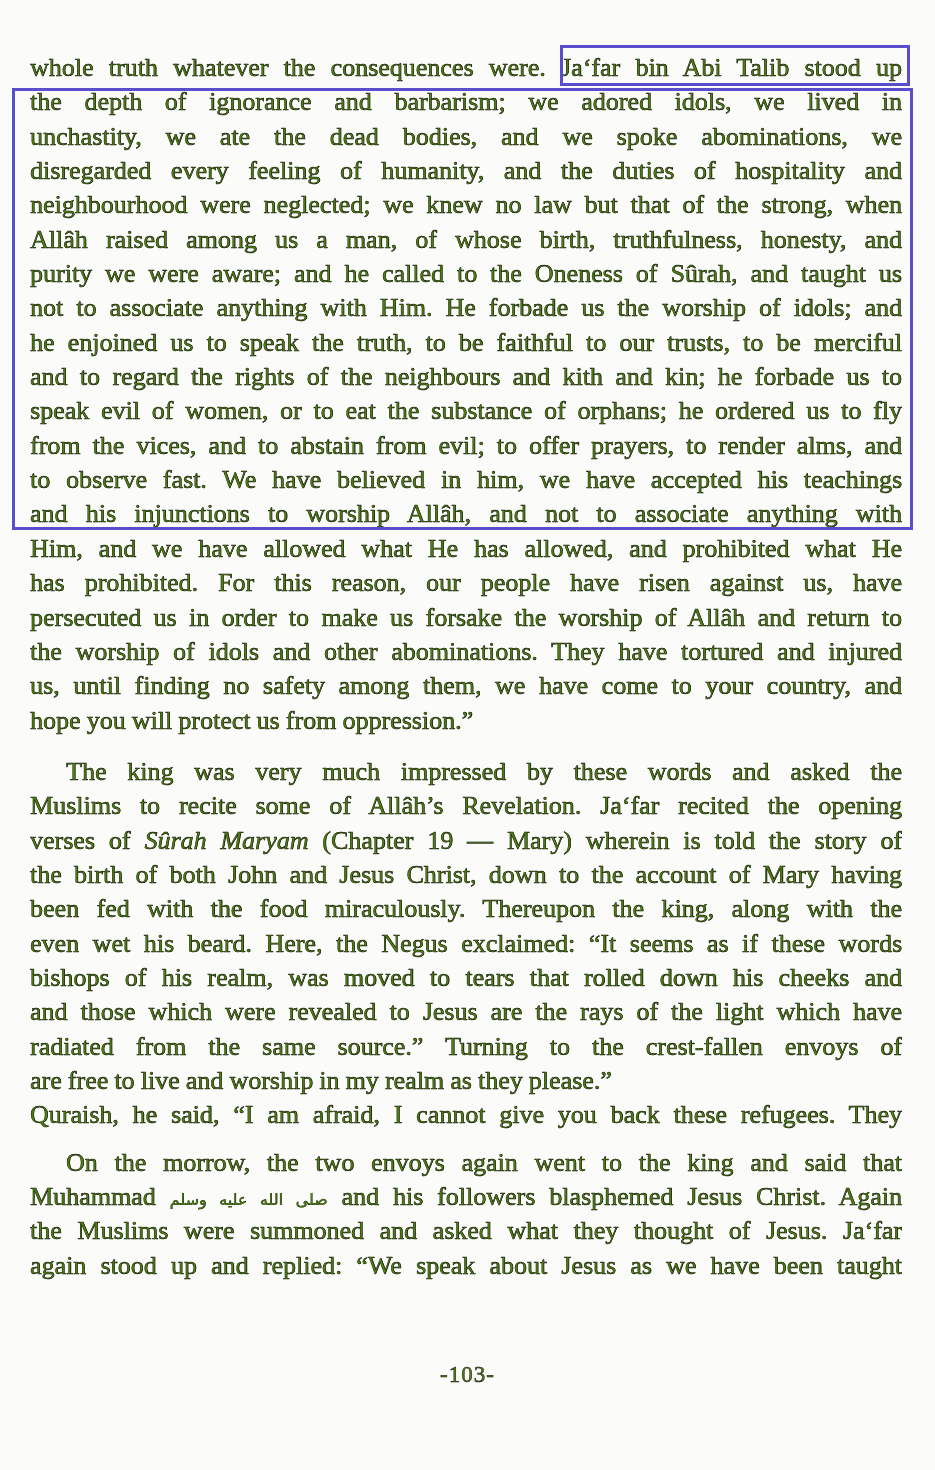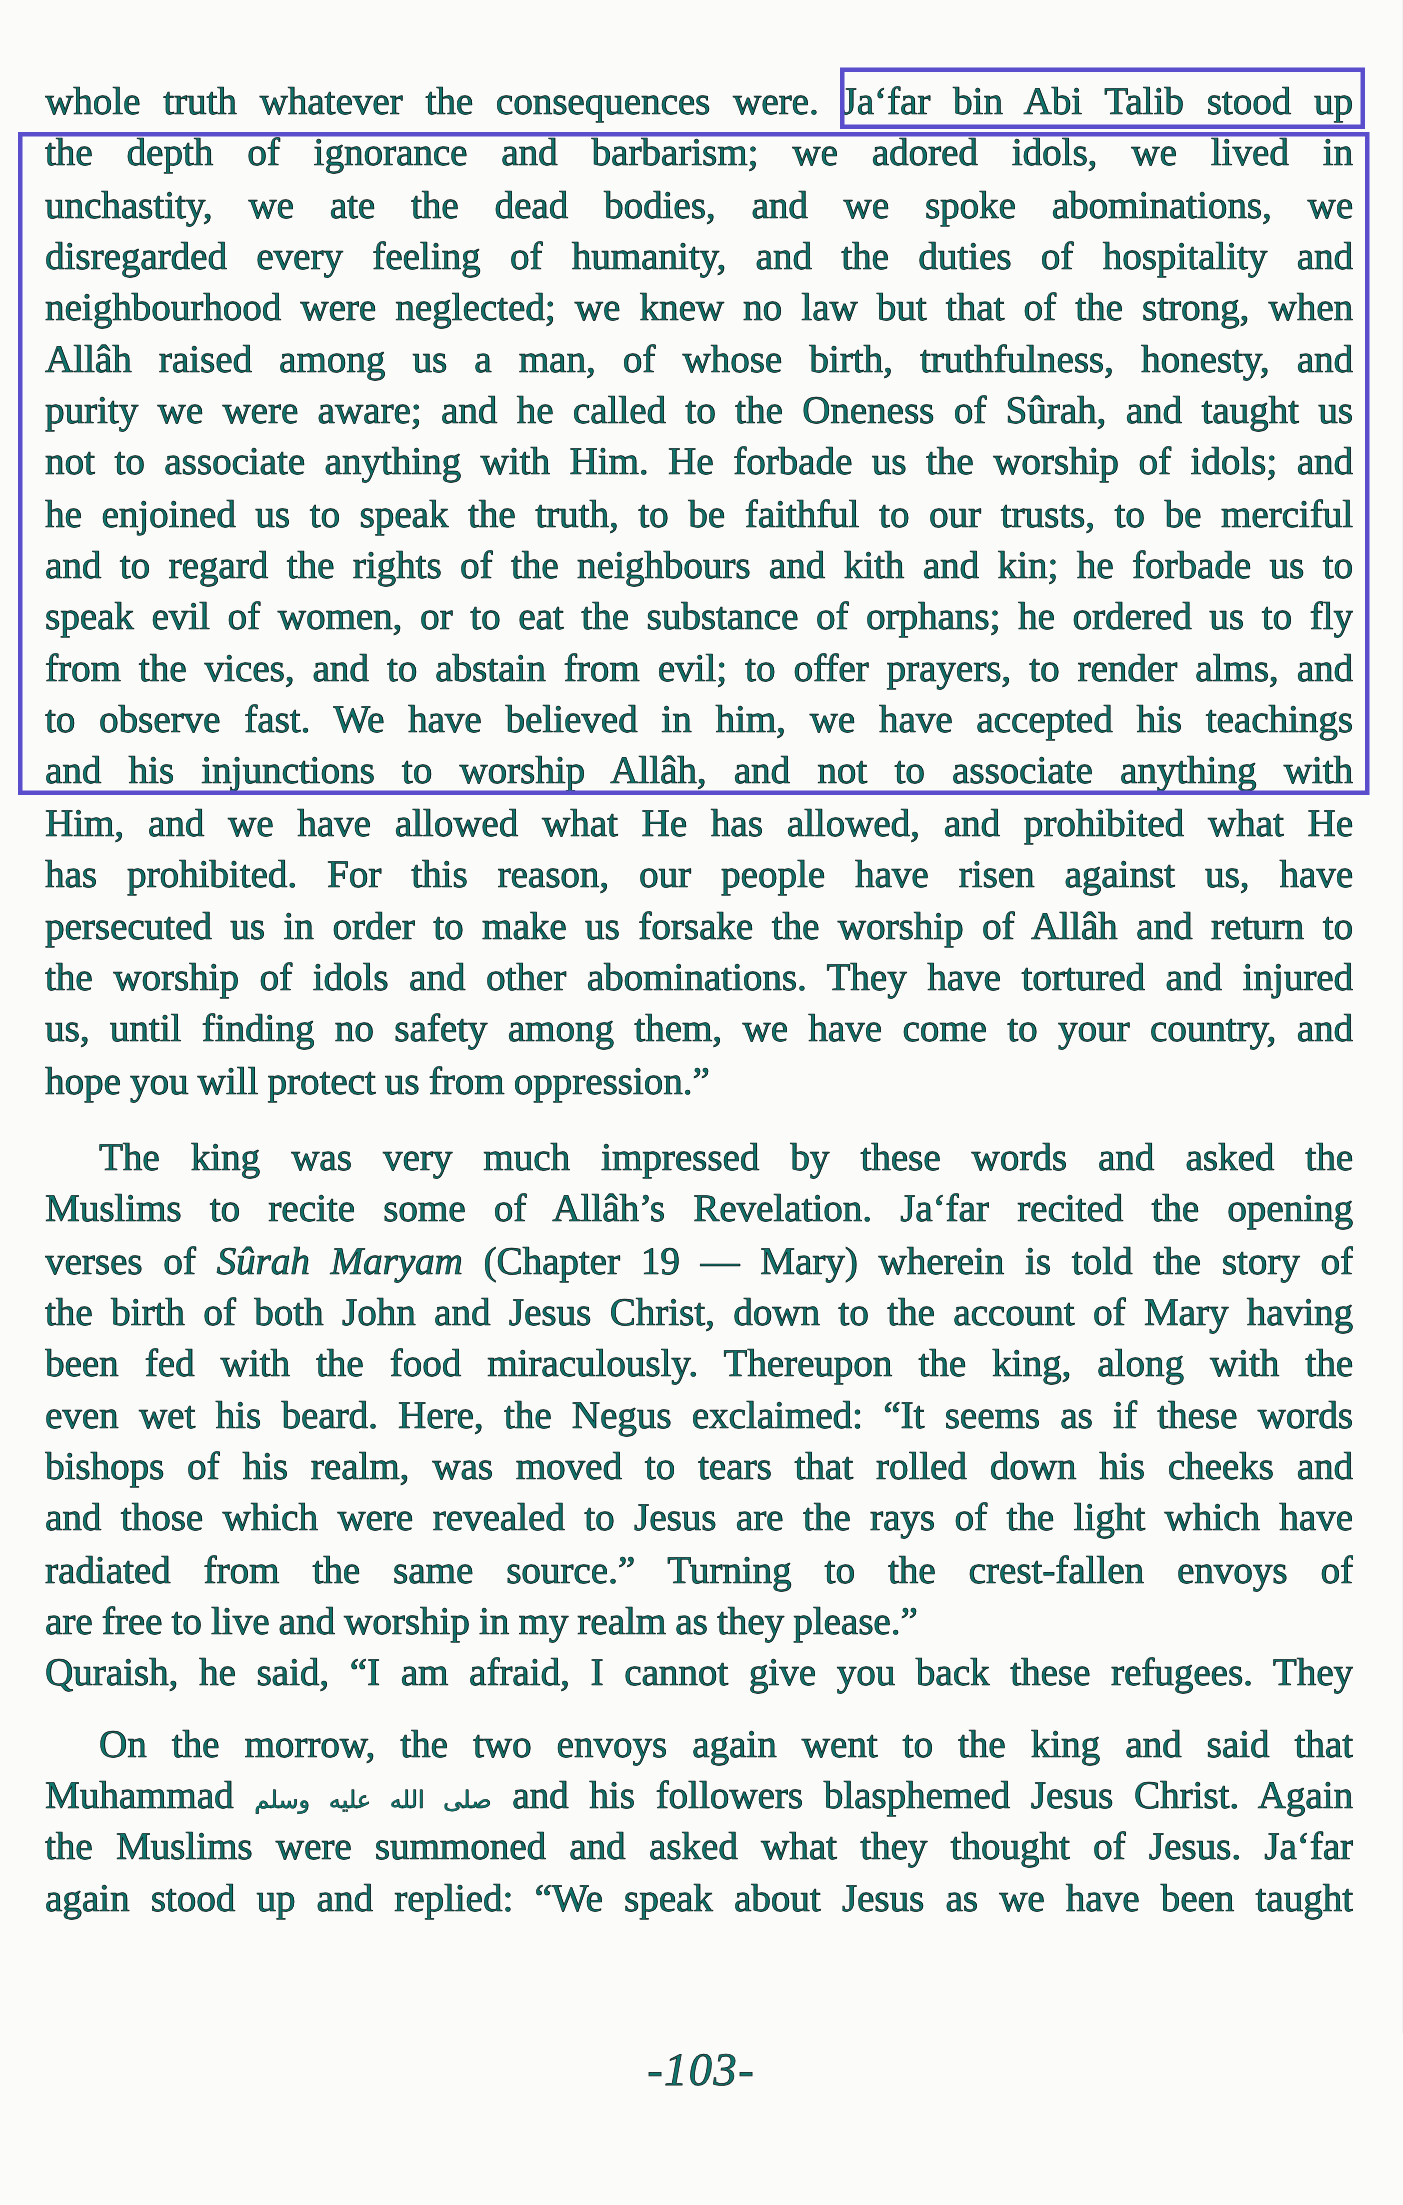--- a/index.html
+++ b/index.html
@@ -1,21 +1,21 @@
 <!DOCTYPE html>
 <html><head>
 <meta charset="utf-8">
 <style>
   html,body{margin:0;padding:0;background:#e8e8e8;}
   .page{
     position:relative;
     width:935px;height:1470px;
     background:#fbfbf9;
     font-family:"Liberation Serif", serif;
-    color:#0f766e;
+    color:#4d7c0f;
     overflow:hidden;
     margin:0 auto;
   }
   .content{
     position:absolute;
     left:30px;top:51px;
     width:872px;
   }
   .para{margin:0;padding:0;}
   .para2{margin-top:17px;}
@@ -46,23 +46,22 @@
     background:transparent;
     pointer-events:none;
   }
   .box-intro{left:560px;top:45px;width:350px;height:41px;}
   .box-speech{left:12px;top:88px;width:901px;height:442px;}
   .page-number{
     position:absolute;
     left:0;top:1362px;
     width:100%;
     text-align:center;
-    font-size:31px;
+    font-size:23px;
     letter-spacing:1px;
-    font-style:italic;
     -webkit-text-stroke:0.5px #141414;
   }
 </style>
 </head>
 <body>
 
 <div class="page">
 
   <div class="content">
 

